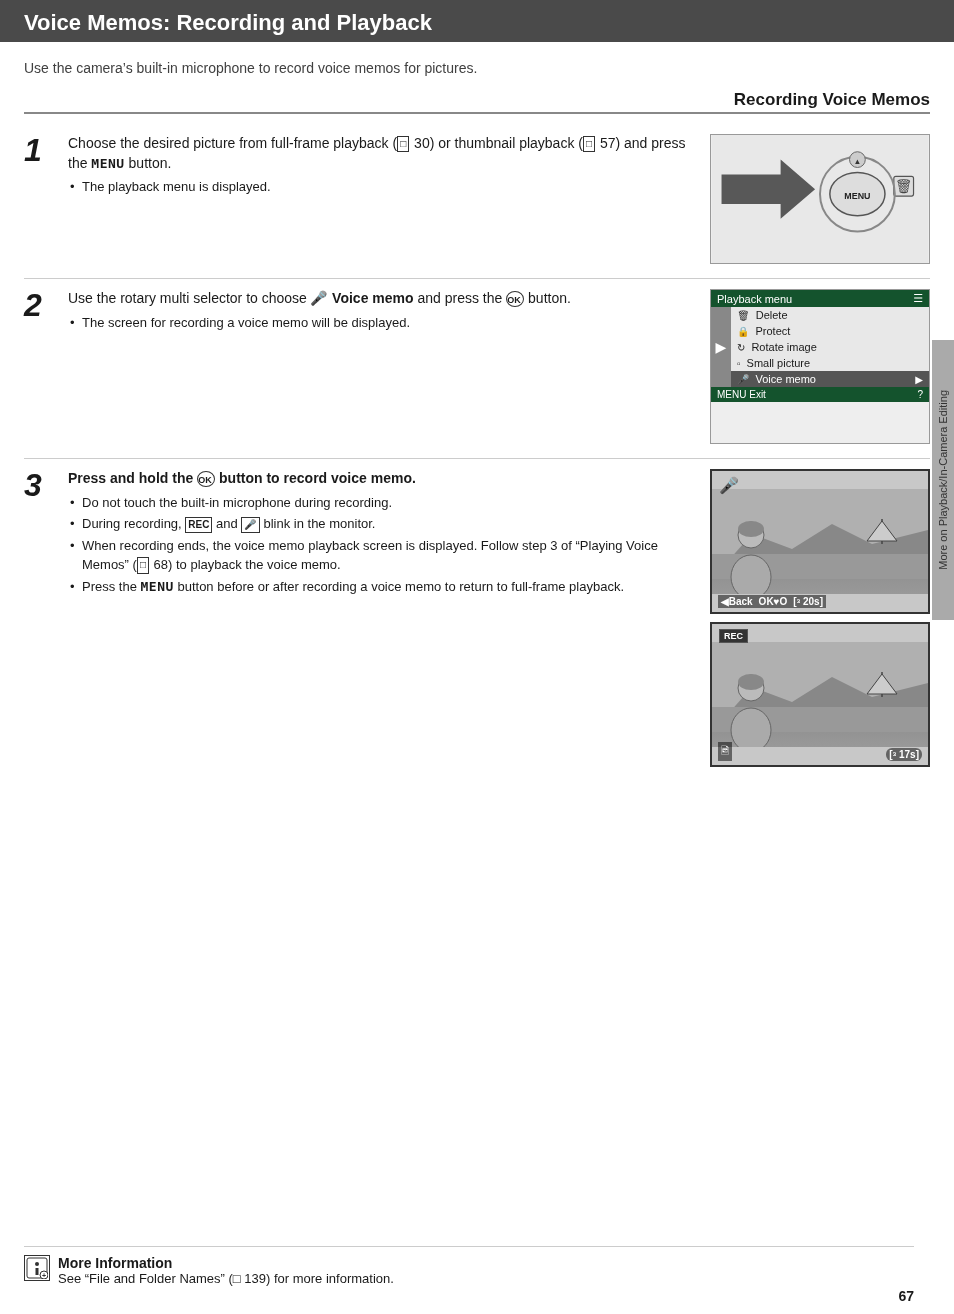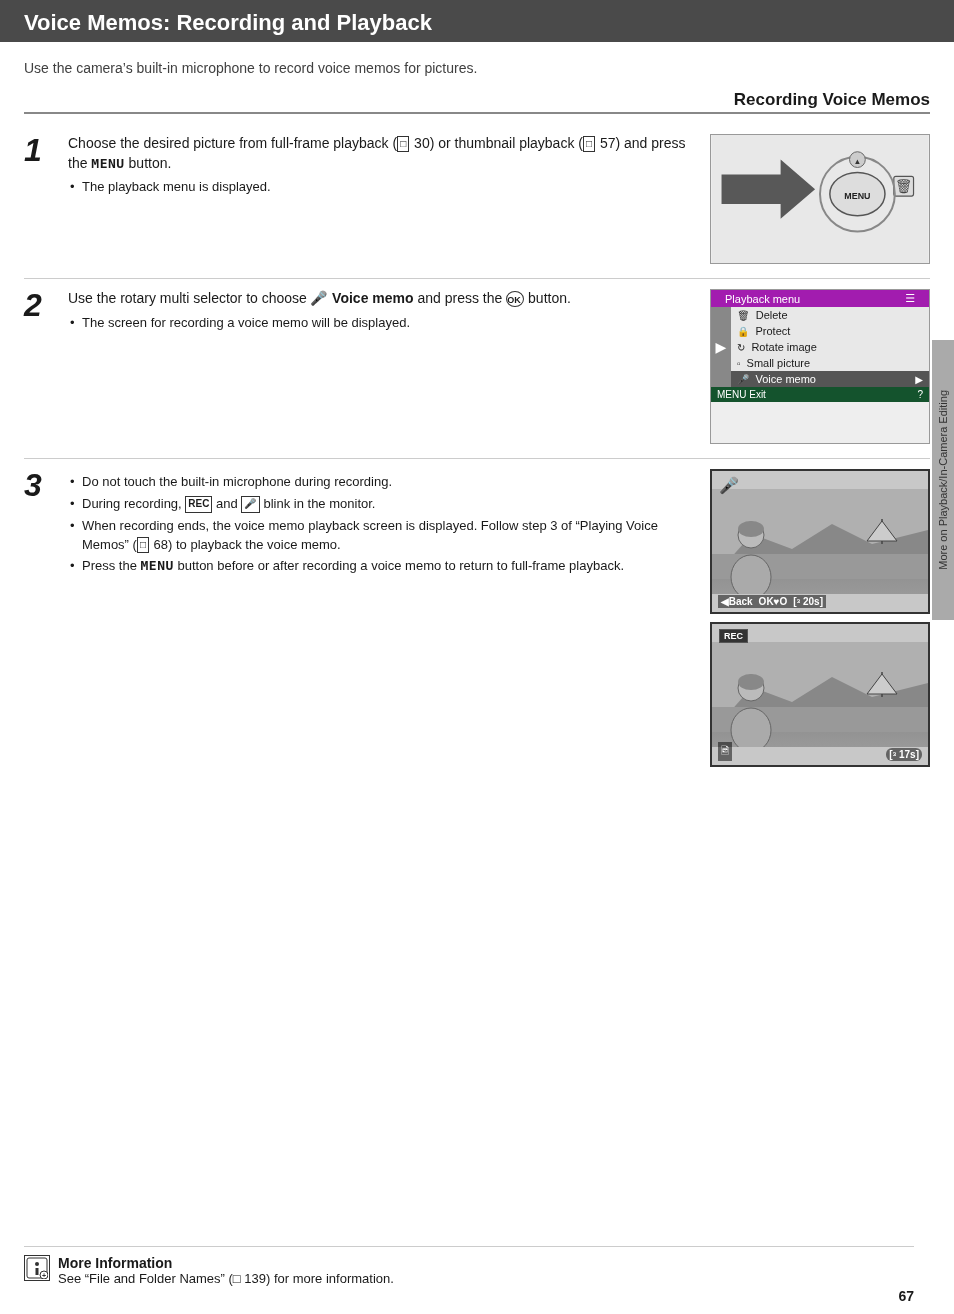--- a/index.html
+++ b/index.html
@@ -123,23 +123,23 @@
     
     .playback-menu-img {
       width: 220px;
       height: 155px;
       border: 1px solid #999;
       background: #eee;
       font-size: 12px;
       overflow: hidden;
     }
     .pm-title-bar {
-      background: #a21caf;
-      color: #fff;
-      padding: 2px 14px;
+      background: #14532d;
+      color: #fff;
+      padding: 2px 6px;
       font-size: 11px;
       display: flex;
       justify-content: space-between;
       align-items: center;
     }
     .pm-left-arrow {
       width: 20px;
       background: #888;
       display: flex;
       align-items: center;
@@ -437,20 +437,23 @@
             <span>MENU Exit</span>
             <span>?</span>
           </div>
         </div>
       </div>
     </div>
 
     <div class="step-row">
       <div class="step-number">3</div>
       <div class="step-content">
+        <div class="step-title">
+          <strong>Press and hold the <span class="ok-btn">OK</span> button to record voice memo.</strong>
+        </div>
         <ul class="step-bullets">
           <li>Do not touch the built-in microphone during recording.</li>
           <li>During recording, <span class="rec-inline">REC</span> and <span class="mic-inline">🎤</span> blink in the monitor.</li>
           <li>When recording ends, the voice memo playback screen is displayed. Follow step 3 of “Playing Voice Memos” (<span class="book-icon">□</span> 68) to playback the voice memo.</li>
           <li>Press the <span class="menu-key">MENU</span> button before or after recording a voice memo to return to full-frame playback.</li>
         </ul>
       </div>
       <div class="step3-images">
 
         <div class="camera-screen">

